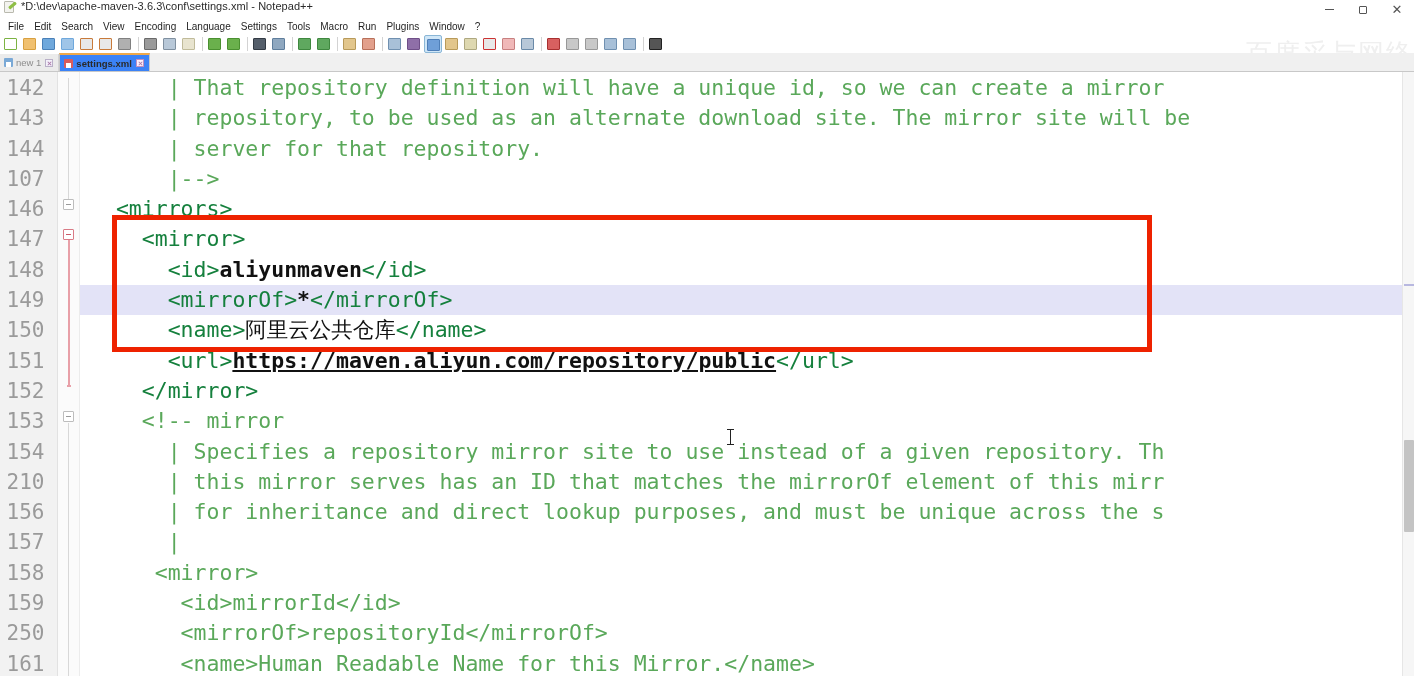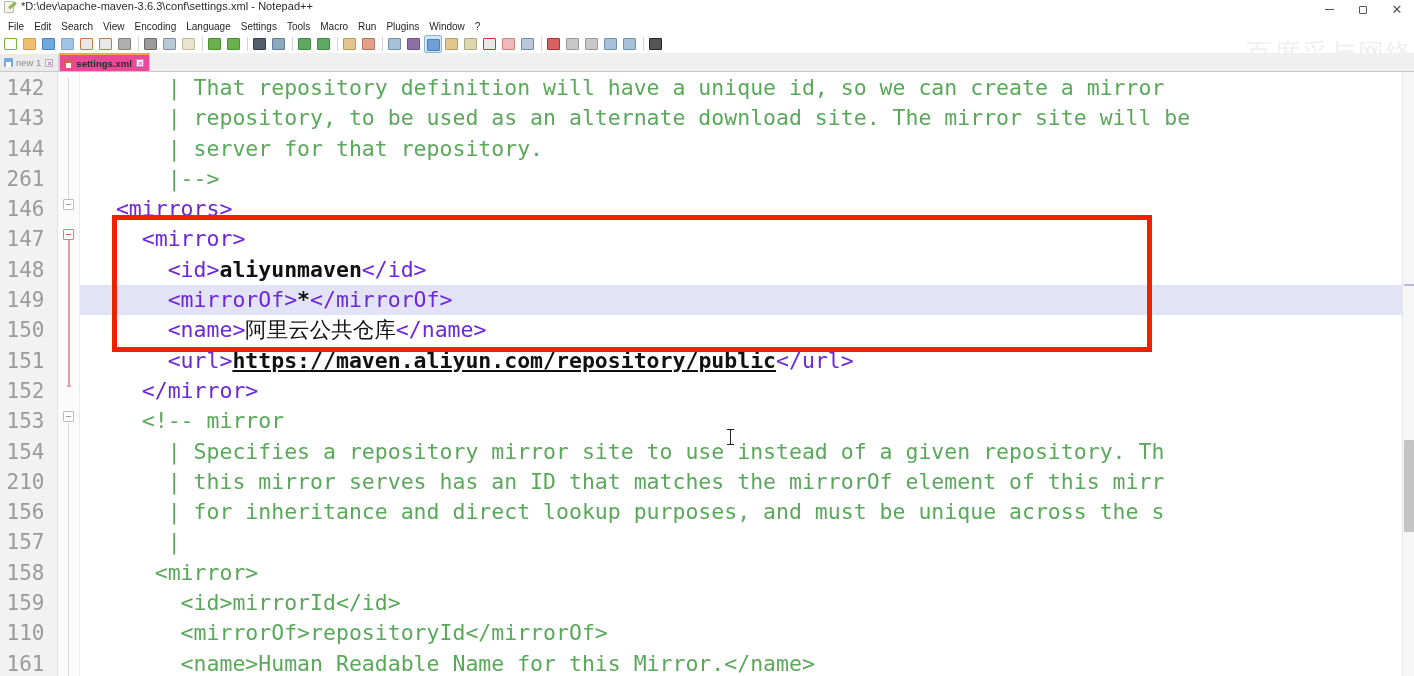--- a/index.html
+++ b/index.html
@@ -136,21 +136,21 @@
     display: flex; align-items: center;
     padding: 0 5px 0 4px;
     font-size: 9.5px;
     color: #8d8d8d;
     background: #ebebeb;
     border-right: 1px solid #d4d4d4;
     white-space: nowrap;
     position: relative;
   }
   .tab.active {
-    background: #ec4899;
+    background: #3b82f6;
     color: #2a2a2a;
     border-top: 2px solid #f0a848;
     height: 18px;
     border-left: 1px solid #c8c8c8;
     border-right: 1px solid #c8c8c8;
     font-weight: bold;
   }
   .tab .disk {
     width: 9px; height: 9px;
     margin-right: 3px;
@@ -254,21 +254,21 @@
     color: #222;
   }
   .line {
     height: 30.3px;
     padding-left: 10px;
     position: relative;
     white-space: pre;
   }
   .line.hl { background: #e3e3f7; }
   .cmt  { color: #5aa85a; }
-  .tag  { color: #6d28d9; }
+  .tag  { color: #15803d; }
   .val  { color: #111111; font-weight: bold; }
   .url  { color: #111111; font-weight: bold; text-decoration: underline; }
   .cjk  { color: #111111; font-family: "DejaVu Sans", sans-serif; font-weight: normal; }
 
   
   .redbox {
     position: absolute;
     border: 5px solid #ee2200;
     pointer-events: none;
     z-index: 5;
@@ -469,36 +469,36 @@
         <span class="cbox"></span>
       </div>
       <div class="tabbar-fill"></div>
     </div>
 
   <div class="editor">
     <div class="gutter" id="gutter">
         <div>142</div>
         <div>143</div>
         <div>144</div>
-        <div>261</div>
+        <div>107</div>
         <div>146</div>
         <div>147</div>
         <div>148</div>
         <div>149</div>
         <div>150</div>
         <div>151</div>
         <div>152</div>
         <div>153</div>
         <div>154</div>
         <div>210</div>
         <div>156</div>
         <div>157</div>
         <div>158</div>
         <div>159</div>
-        <div>110</div>
+        <div>250</div>
         <div>161</div>
       </div>
     <div class="foldcol" id="foldcol">
       <div class="fold-line-gray" style="top:6px;height:124px;"></div>
       <div class="foldbox" style="top:127px;"></div>
       <div class="fold-line-red" style="top:163px;height:151px;"></div>
       <div class="foldbox red" style="top:157px;"></div>
       <div class="foldend" style="top:313px;"></div>
       <div class="foldbox" style="top:339px;"></div>
       <div class="fold-line-gray" style="top:351px;height:320px;"></div>

